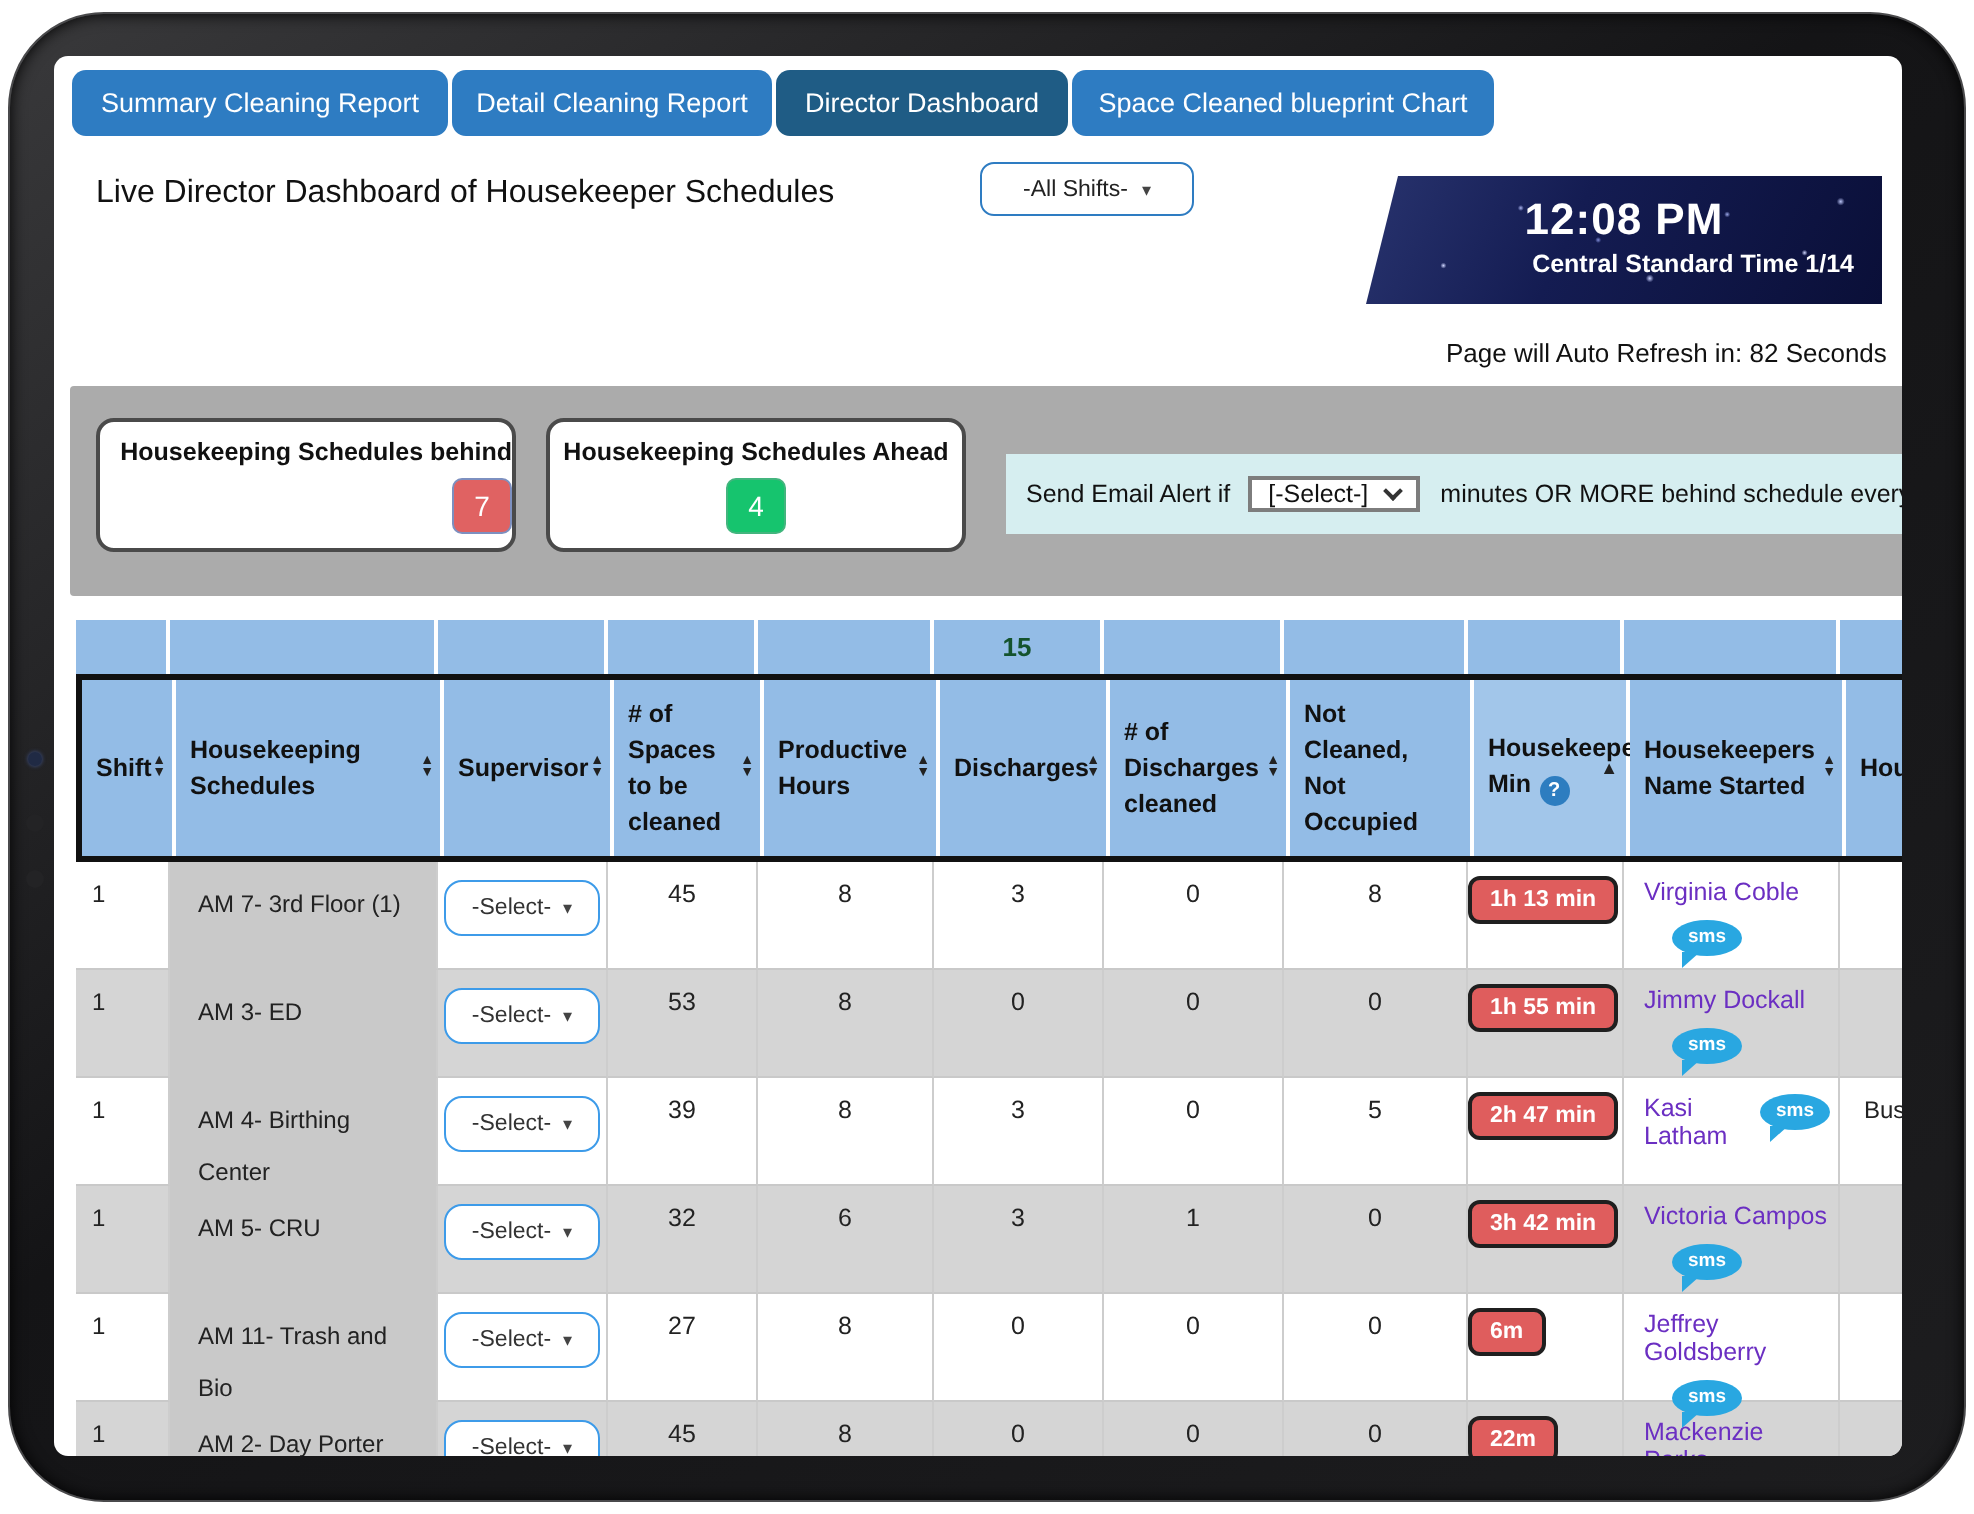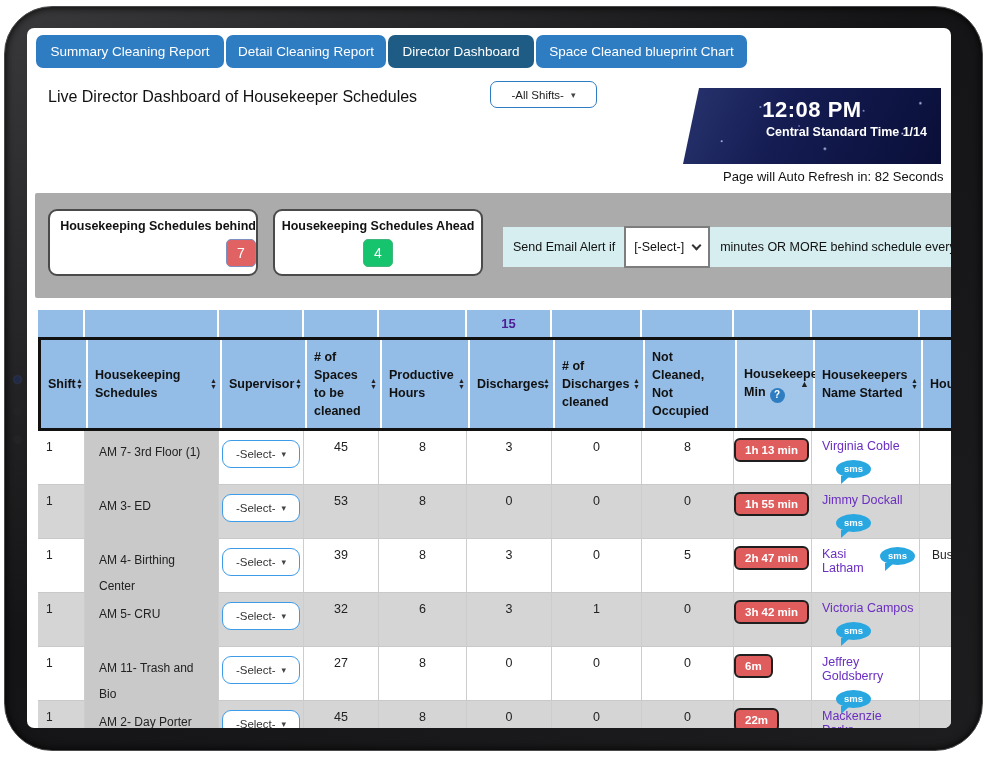--- a/index.html
+++ b/index.html
@@ -41,21 +41,21 @@
   
   .page-title { position: absolute; left: 9px; top: 60px; font-size: 16px; font-weight: 500; color: #111; margin-left: 12px; }
   .shifts-btn {
     position: absolute; left: 463px; top: 53px; width: 107px; height: 27px;
     background: #fff; border: 1.5px solid #2e7cc2; border-radius: 7px;
     display: flex; align-items: center; justify-content: center; gap: 7px;
     font-size: 11.5px; color: #222; cursor: pointer;
   }
   .shifts-btn .caret { font-size: 9px; color: #444; }
   .clock {
-    position: absolute; left: 656px; top: 60px; width: 258px; height: 76px;
+    position: absolute; left: 656px; top: 60px; width: 258px; height: 64px;
     clip-path: polygon(16px 0, 100% 0, 100% 100%, 0 100%);
     background:
       radial-gradient(1.5px 1.5px at 15% 70%, #cfd6ff, transparent),
       radial-gradient(1.5px 1.5px at 30% 25%, #aab4ef, transparent),
       radial-gradient(2px 2px at 55% 80%, #c8d0ff, transparent),
       radial-gradient(1.5px 1.5px at 70% 30%, #9aa6e8, transparent),
       radial-gradient(1.5px 1.5px at 85% 60%, #cfd6ff, transparent),
       radial-gradient(1.5px 1.5px at 45% 50%, #7f8cd8, transparent),
       radial-gradient(2px 2px at 92% 20%, #b8c2f5, transparent),
       linear-gradient(115deg, #28336e 0%, #141c52 40%, #0a0f38 100%);
@@ -79,32 +79,32 @@
     padding: 0 9px; cursor: pointer;
   }
   .stat-badge.red { background: #e06262; border: 1px solid #7d90c0; }
   .stat-badge.green { background: #16c46e; border: 1px solid #43b57e; }
   .email-strip {
     position: absolute; left: 468px; top: 34px; width: 500px; height: 40px;
     background: #d6eef0; display: flex; align-items: center; font-size: 12.5px; color: #111;
   }
   .email-strip .lbl { margin-left: 10px; white-space: nowrap; }
   .nsel {
-    margin-left: 9px; height: 42px; background: #fff; border: 2px solid #7d7d7d;
+    margin-left: 9px; height: 18px; background: #fff; border: 2px solid #7d7d7d;
     display: flex; align-items: center; padding: 0 8px; gap: 9px; font-size: 12.5px;
     cursor: pointer; white-space: nowrap; flex-shrink: 0;
   }
   .chev { width: 7px; height: 7px; border-right: 2px solid #333; border-bottom: 2px solid #333; transform: rotate(45deg); margin-top: -3px; }
   
   .table { position: absolute; left: 11px; top: 282px; width: 990px; }
   .trow { display: flex; }
   .w0{width:47px} .w1{width:134px} .w2{width:85px} .w3{width:75px} .w4{width:88px} .w5{width:85px}
   .w6{width:90px} .w7{width:92px} .w8{width:78px} .w9{width:108px} .w10{width:115px}
   .pc { height: 27px; background: #93bce6; border-right: 2px solid #fff; flex-shrink: 0;
-        display: flex; align-items: center; justify-content: center; font-size: 13px; font-weight: 700; color: #4c1d95; }
+        display: flex; align-items: center; justify-content: center; font-size: 13px; font-weight: 700; color: #14532d; }
   .thead { border-top: 3px solid #111; border-bottom: 3px solid #111; border-left: 3px solid #111; }
   .th { background: #93bce6; border-right: 2px solid #fff; flex-shrink: 0; position: relative;
         padding: 8px 14px 8px 7px; font-size: 12.5px; font-weight: 700; color: #111; line-height: 18px;
         display: flex; align-items: center; cursor: pointer; }
   .th.sorted { background: #a2c6ea; }
   .th .sort { position: absolute; right: 3px; top: 50%; transform: translateY(-50%);
               display: flex; flex-direction: column; font-size: 7px; line-height: 6px; color: #222; }
   .th .sort-asc { position: absolute; right: 4px; top: 50%; transform: translateY(-50%); font-size: 9px; color: #222; }
   .help {
     display: inline-flex; align-items: center; justify-content: center;

